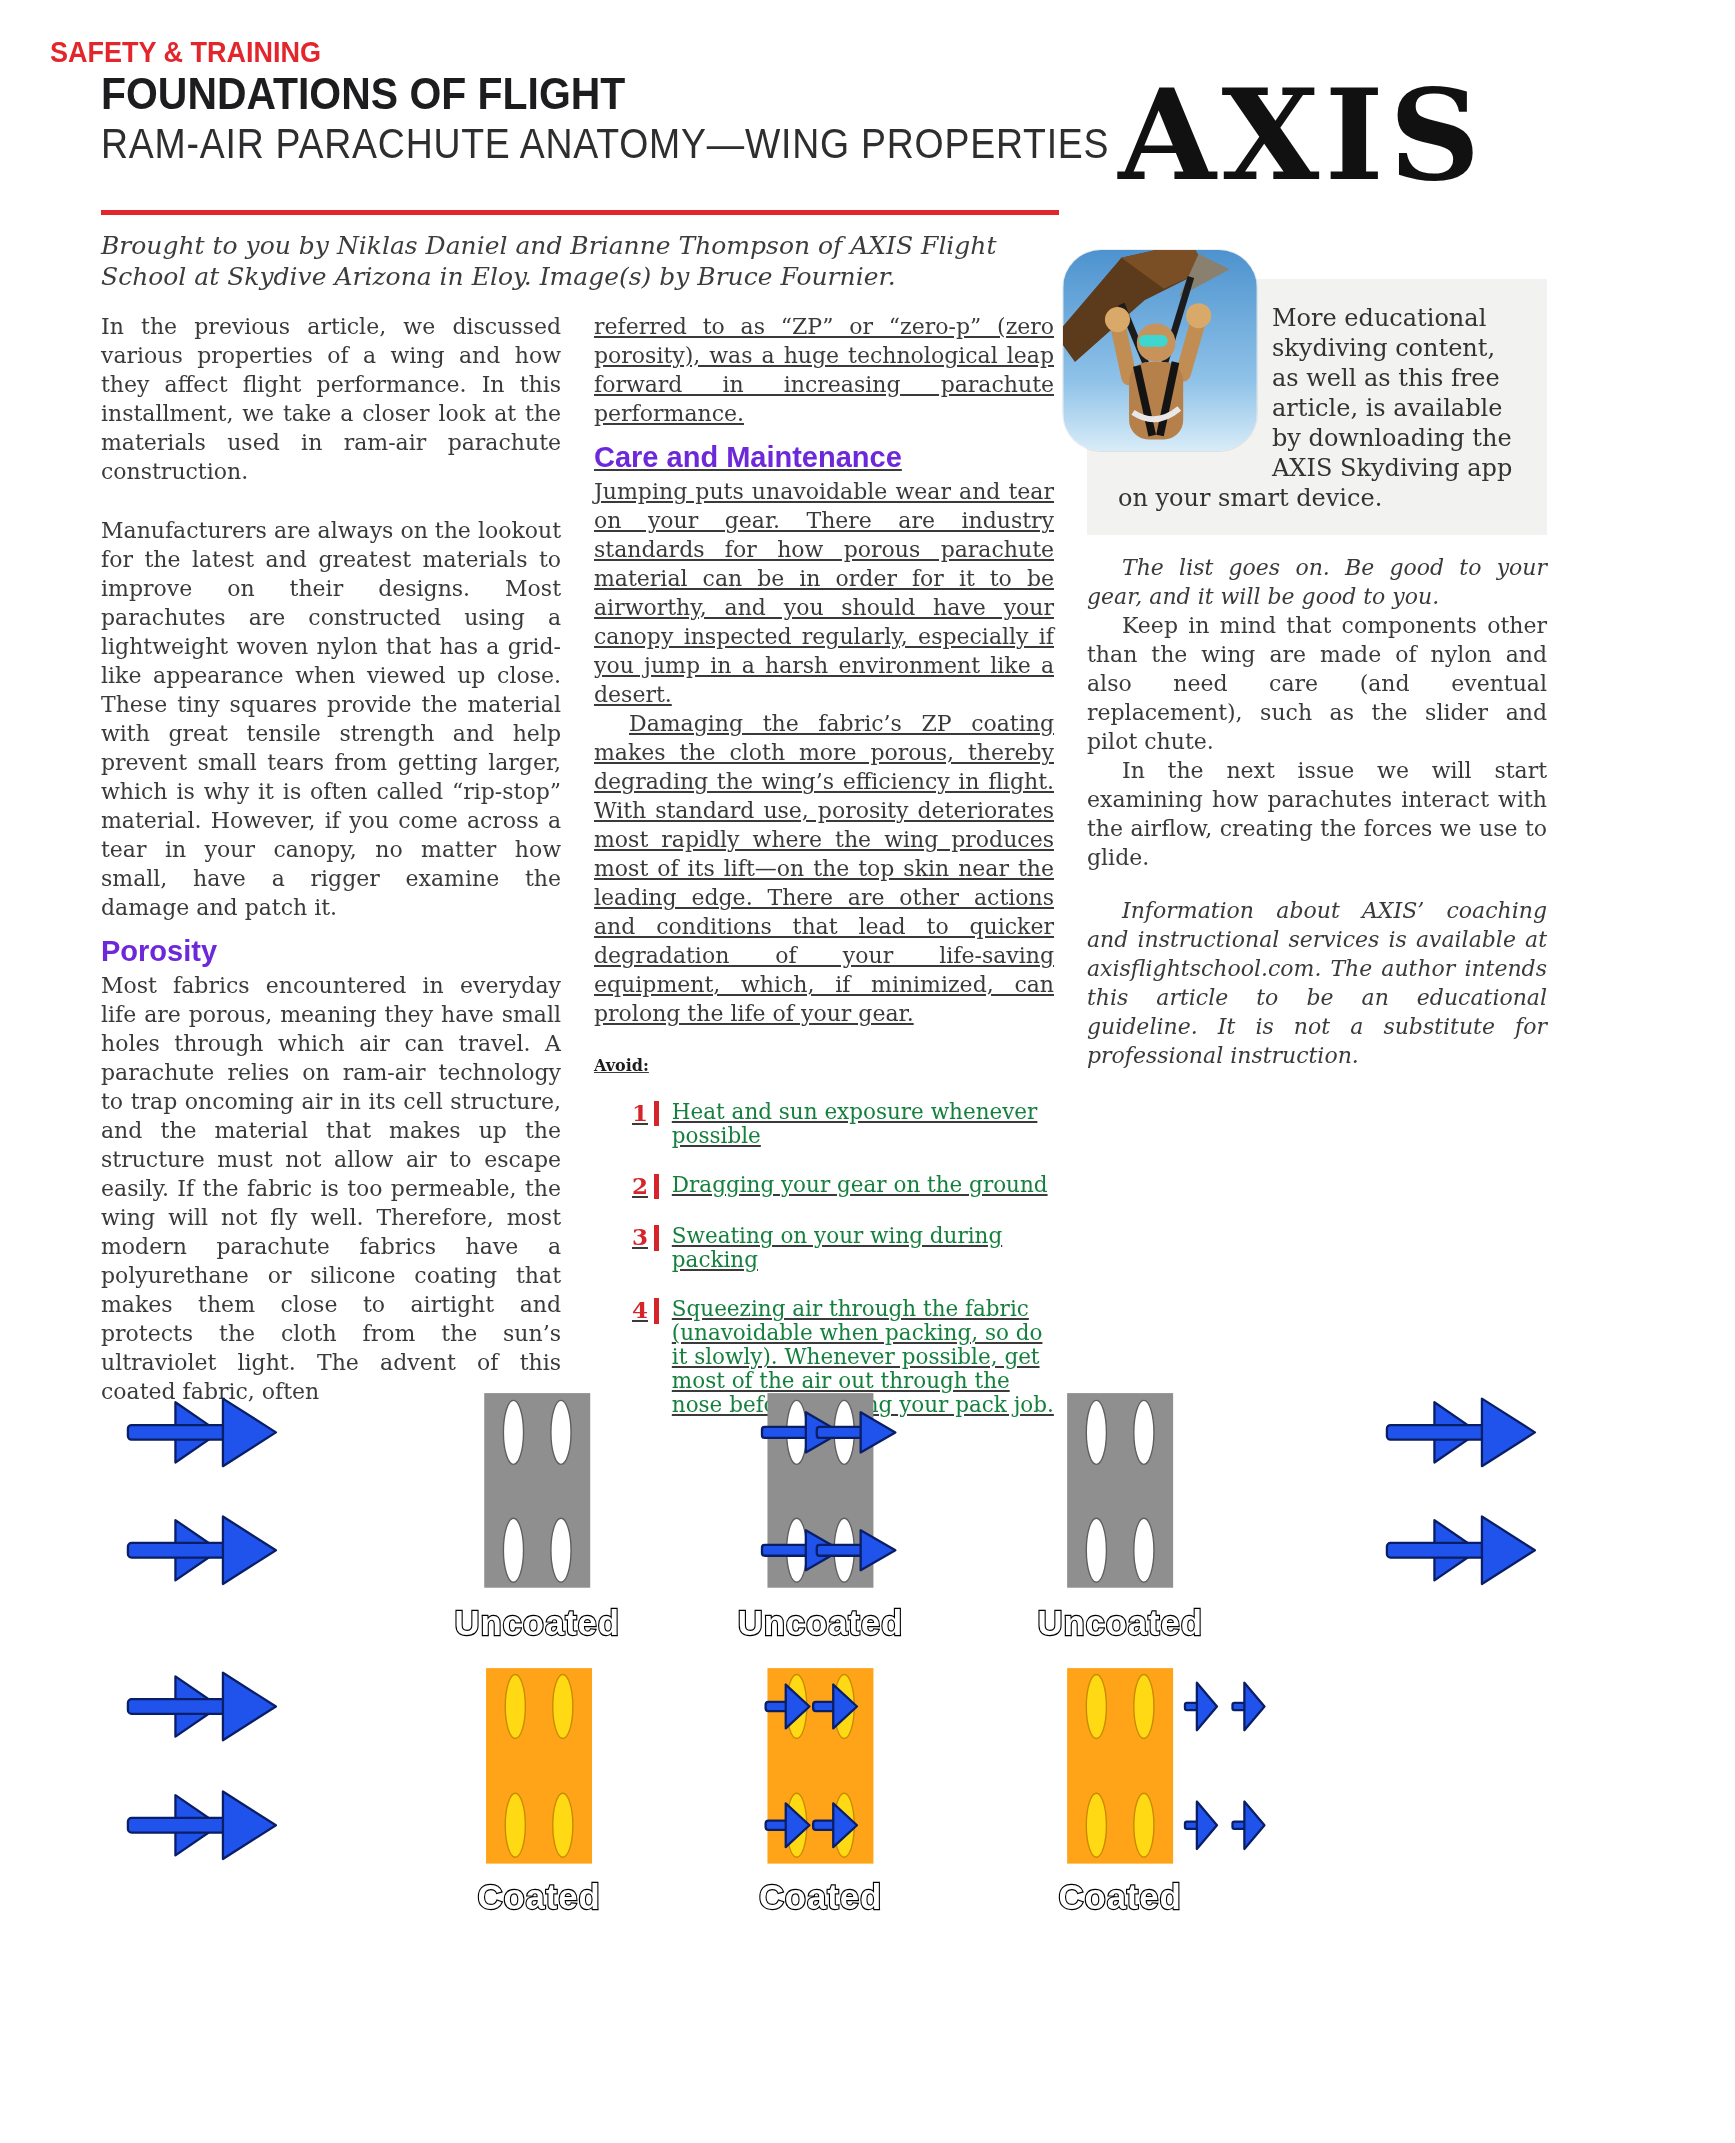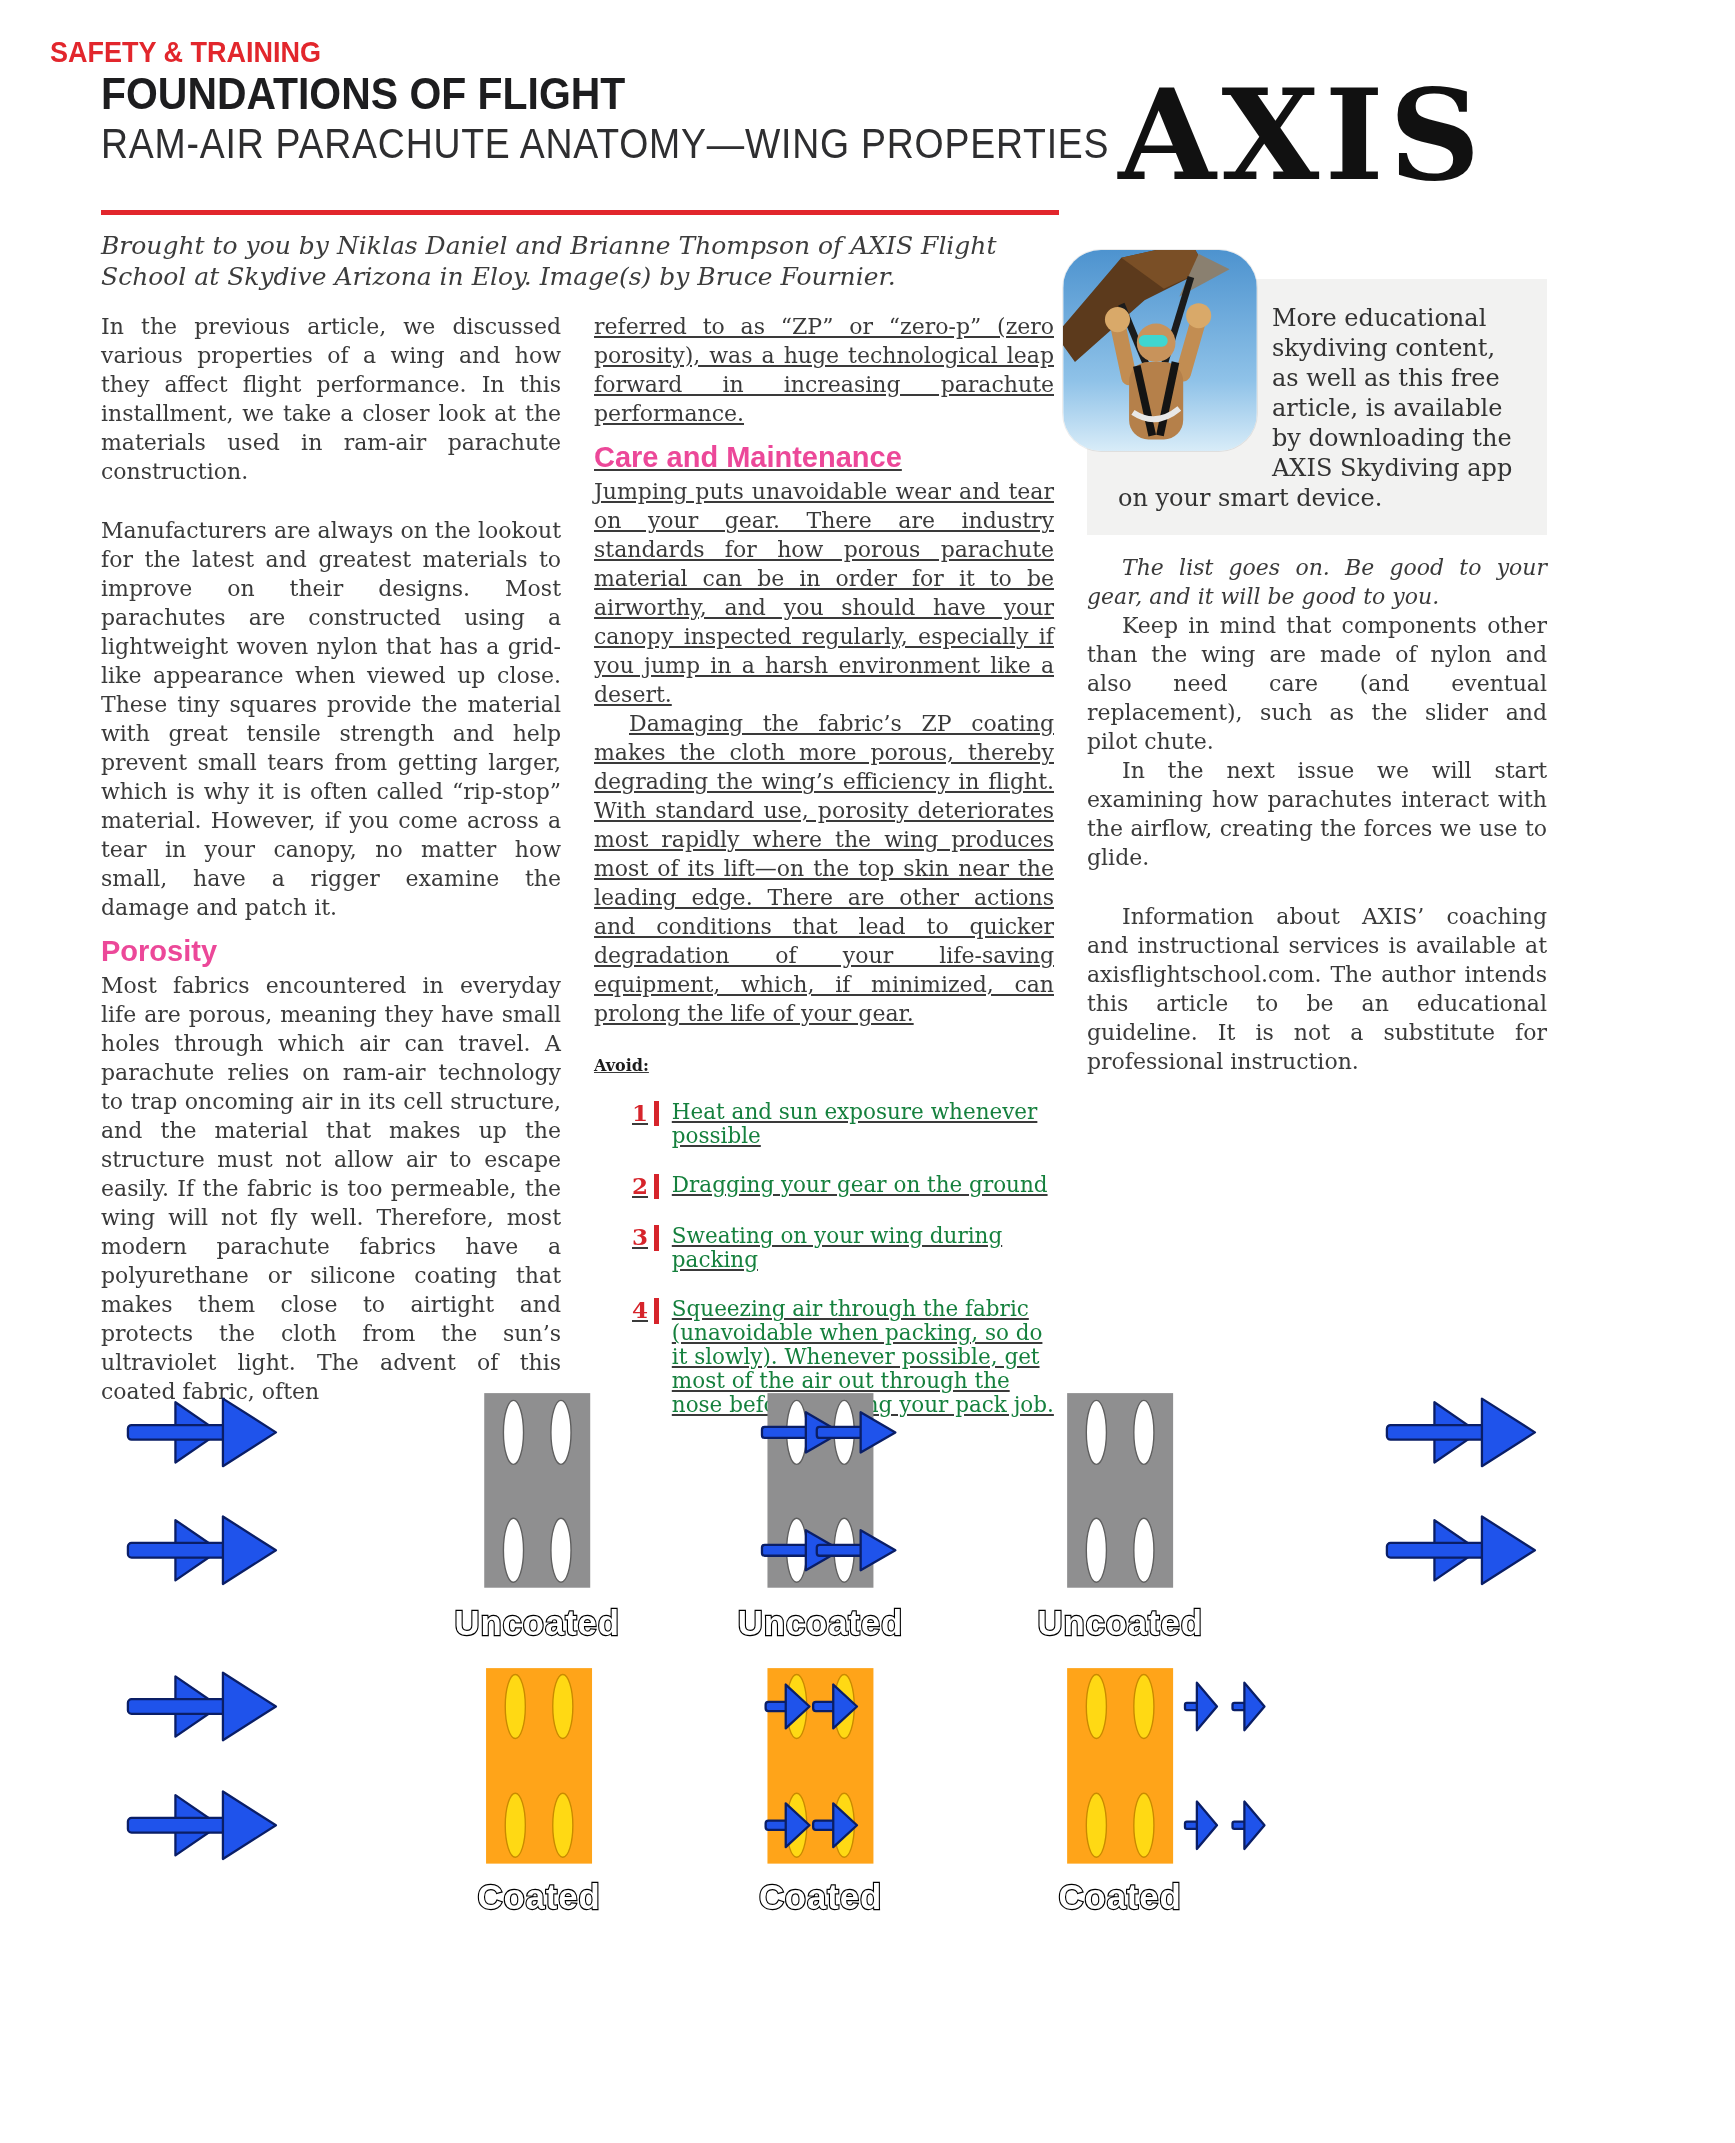--- a/index.html
+++ b/index.html
@@ -27,21 +27,21 @@
 
   .byline{position:absolute;left:101px;top:230px;width:959px;font-style:italic;
           font-size:25px;line-height:31px;color:#3c3c3c;}
 
   
   .col{position:absolute;width:460px;}
   .body{margin:0;font-size:22px;line-height:29px;text-align:justify;color:#3a3a3a;}
   .gap{margin-top:30px;}
   .indent{text-indent:35px;}
   .section-heading{margin:12.8px 0 3.7px 0;font-family:"Liberation Sans",sans-serif;
-                   font-weight:bold;font-size:29px;color:#ec4899;}
+                   font-weight:bold;font-size:29px;color:#6d28d9;}
   .avoid-label{margin-top:27.4px;font-weight:bold;font-size:16px;color:#1c1c1c;}
   .avoid-item{display:flex;align-items:flex-start;margin:25px 0 0 38px;}
   .avoid-num{color:#d6242b;font-weight:bold;font-size:23px;line-height:26.5px;}
   .avoid-bar{flex:none;width:4.6px;height:25.6px;background:#d6242b;margin:0.9px 12.8px 0 6.4px;}
   .avoid-text{font-size:21.5px;line-height:24px;text-align:left;color:#15803d;}
 
   
   .sidebar-box{position:relative;margin-top:29px;background:#f2f2f1;width:460px;
                box-sizing:border-box;padding:24px 22px 22px 31px;min-height:223px;}
   .icon-spacer{float:left;width:154px;height:163px;}
@@ -147,21 +147,21 @@
           <path d="M36,84 Q48,92 60,82" stroke="#e8e8e8" stroke-width="3" fill="none"></path>
         </svg>
       </div>
       <div class="icon-spacer"></div>
       <span class="sidebar-text">More educational skydiving content, as well as this free article, is available by downloading the AXIS Skydiving app on your smart device.</span>
     </div>
     <div class="col3-text">
       <p class="body indent" style="font-style:italic;">The list goes on. Be good to your gear, and it will be good to you.</p>
       <p class="body indent">Keep in mind that components other than the wing are made of nylon and also need care (and eventual replacement), such as the slider and pilot chute.</p>
       <p class="body indent">In the next issue we will start examining how parachutes interact with the airflow, creating the forces we use to glide.</p>
-      <p class="body indent" style="margin-top:30px;">Information about AXIS’ coaching and instructional services is available at axisflightschool.com. The author intends this article to be an educational guideline. It is not a substitute for professional instruction.</p>
+      <p class="body indent" style="font-style:italic;margin-top:24px;">Information about AXIS’ coaching and instructional services is available at axisflightschool.com. The author intends this article to be an educational guideline. It is not a substitute for professional instruction.</p>
     </div>
   </div>
 
   <div class="diagram">
     <svg width="1735" height="585" viewBox="0 0 1899 640">
       <defs>
         <g id="dbl">
           <polygon class="arr" points="52,-33 52,33 100,0"></polygon>
           <rect class="arr" x="0" y="-8" width="112" height="16" rx="4"></rect>
           <polygon class="arr" points="104,-37 104,37 162,0"></polygon>

